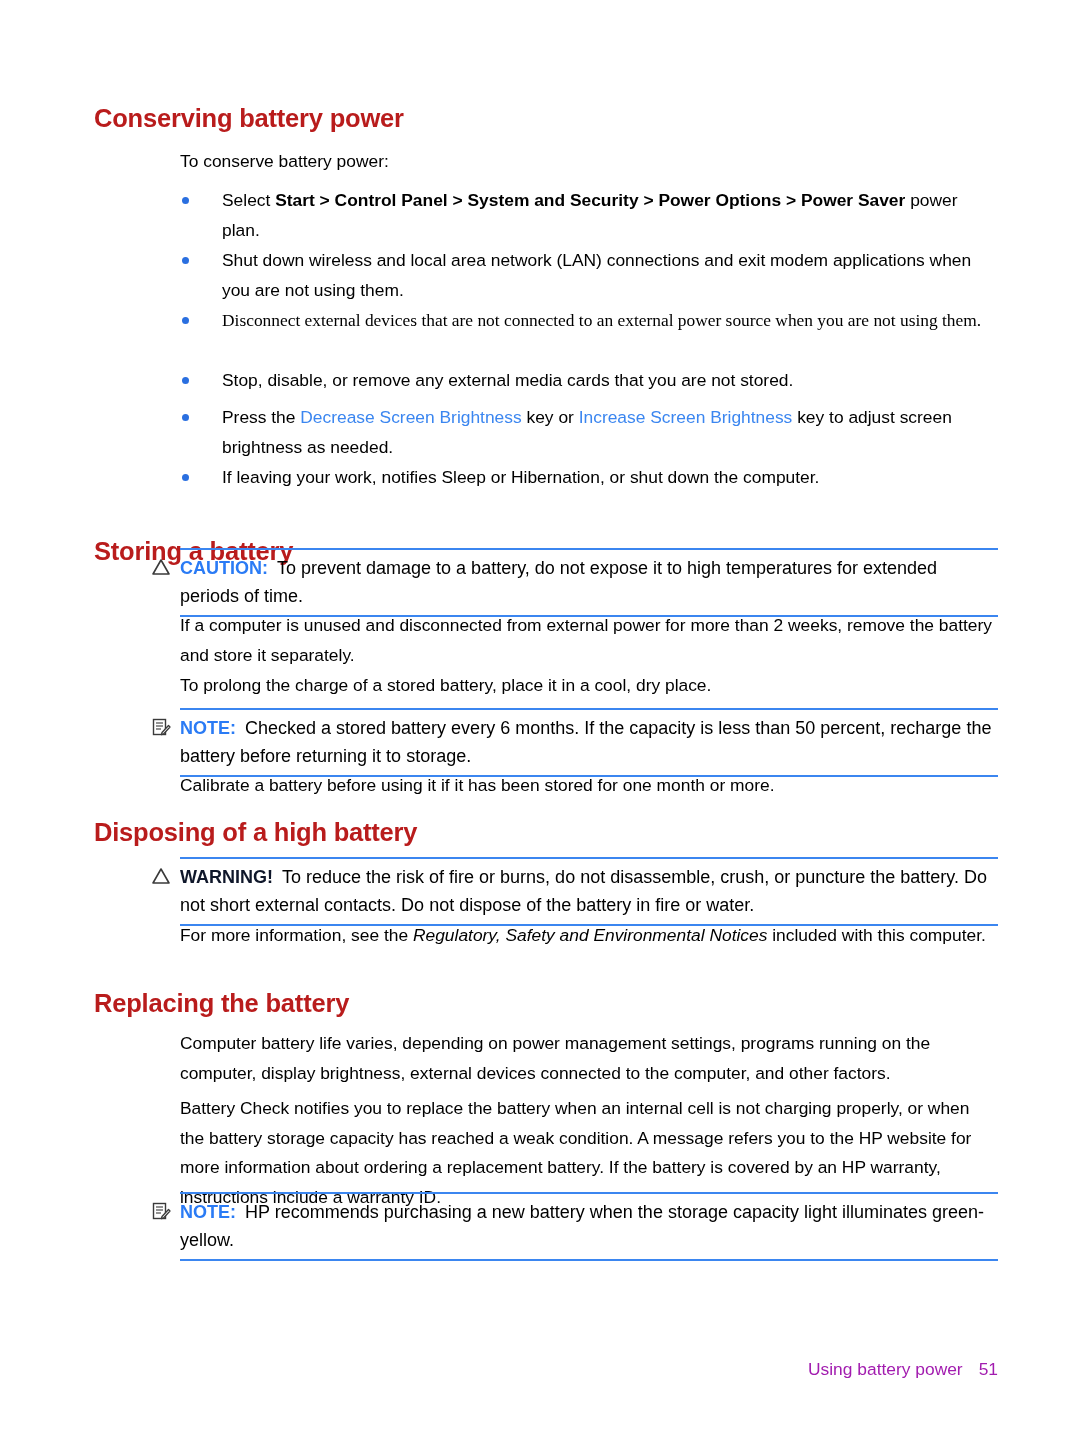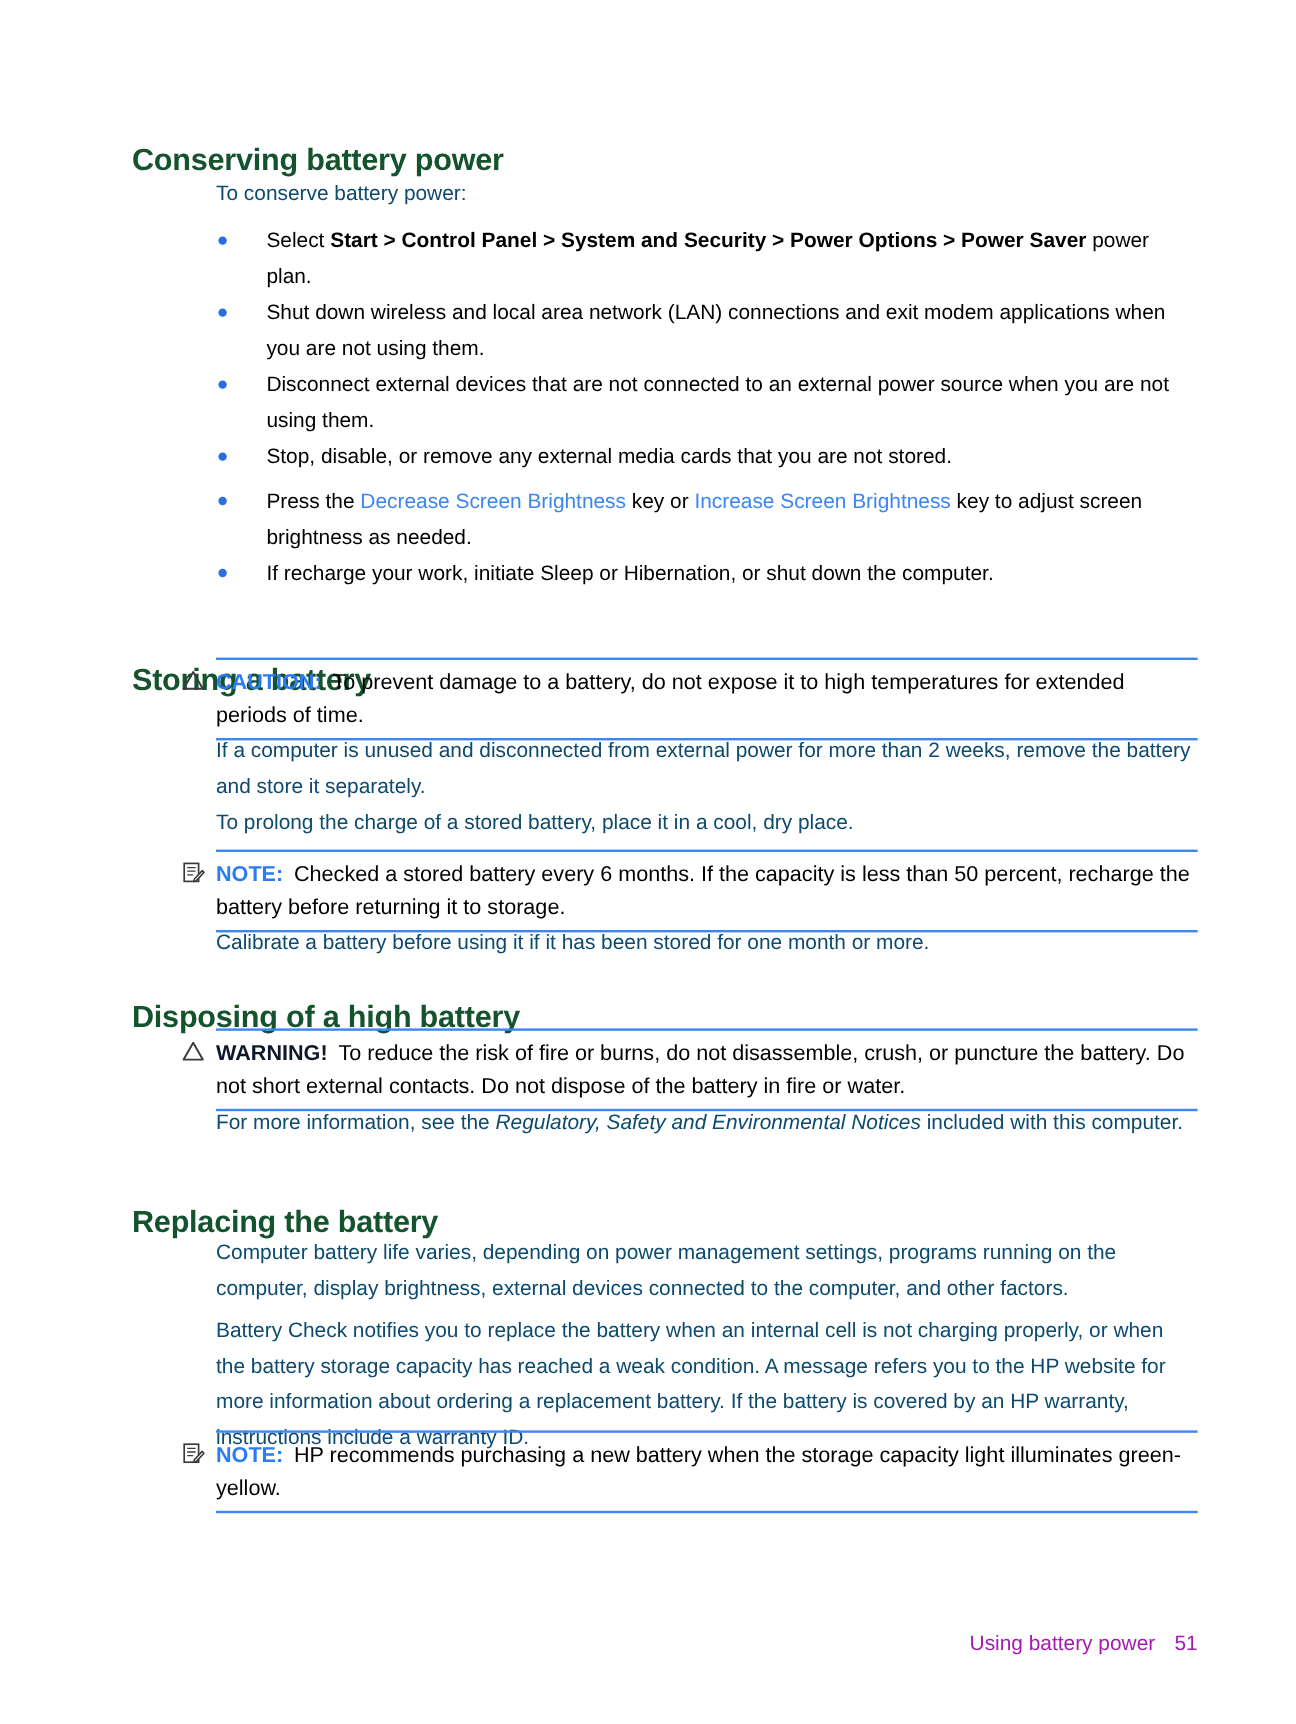--- a/index.html
+++ b/index.html
@@ -20,32 +20,32 @@
     inset: 0;
     padding: 0;
   }
 
   
   .h1 {
     position: absolute;
     left: 94px;
     font-size: 25.5px;
     font-weight: bold;
-    color: #14532d;
+    color: #b91c1c;
     letter-spacing: -0.2px;
     white-space: nowrap;
-    margin: 16px;
+    margin: 0;
   }
 
   
   .block {
     position: absolute;
     font-size: 17.4px;
     line-height: 29.5px;
-    color: #0c4a6e;
+    color: #000000;
   }
   .para {
     left: 180px;
     width: 818px;
     text-align: left;
   }
 
   
   .bullet-row {
     position: absolute;
@@ -122,38 +122,38 @@
   <div class="bullet-row" style="top:186px;">
     <span class="bullet-dot"></span>
     <span class="bullet-text"><span>Select </span><b class="kbd">Start &gt; Control Panel &gt; System and Security &gt; Power Options &gt; Power Saver</b><span> power plan.</span></span>
   </div>
 
   <div class="bullet-row" style="top:246px;">
     <span class="bullet-dot"></span>
     <span class="bullet-text">Shut down wireless and local area network (LAN) connections and exit modem applications when you are not using them.</span>
   </div>
 
-  <div class="bullet-row" style="top:306px;">
+  <div class="bullet-row" style="top:306px;font-family:Liberation Serif, serif;">
     <span class="bullet-dot"></span>
     <span class="bullet-text">Disconnect external devices that are not connected to an external power source when you are not using them.</span>
   </div>
 
   <div class="bullet-row" style="top:366px;">
     <span class="bullet-dot"></span>
     <span class="bullet-text">Stop, disable, or remove any external media cards that you are not stored.</span>
   </div>
 
   <div class="bullet-row" style="top:403px;">
     <span class="bullet-dot"></span>
     <span class="bullet-text"><span>Press the </span><span class="lnk">Decrease Screen Brightness</span><span> key or </span><span class="lnk">Increase Screen Brightness</span><span> key to adjust screen brightness as needed.</span></span>
   </div>
 
   <div class="bullet-row" style="top:463px;">
     <span class="bullet-dot"></span>
-    <span class="bullet-text">If recharge your work, initiate Sleep or Hibernation, or shut down the computer.</span>
+    <span class="bullet-text">If leaving your work, notifies Sleep or Hibernation, or shut down the computer.</span>
   </div>
 
   <h1 class="h1" style="top:537px;">Storing a battery</h1>
 
   <div class="admon" style="top:548px;">
     <span class="admon-icon">
       <svg width="22" height="20" viewBox="0 0 22 20">
         <path d="M11 3 L19 17 L3 17 Z" fill="none" stroke="#3a3a3a" stroke-width="1.6" stroke-linejoin="round"></path>
       </svg>
     </span>

